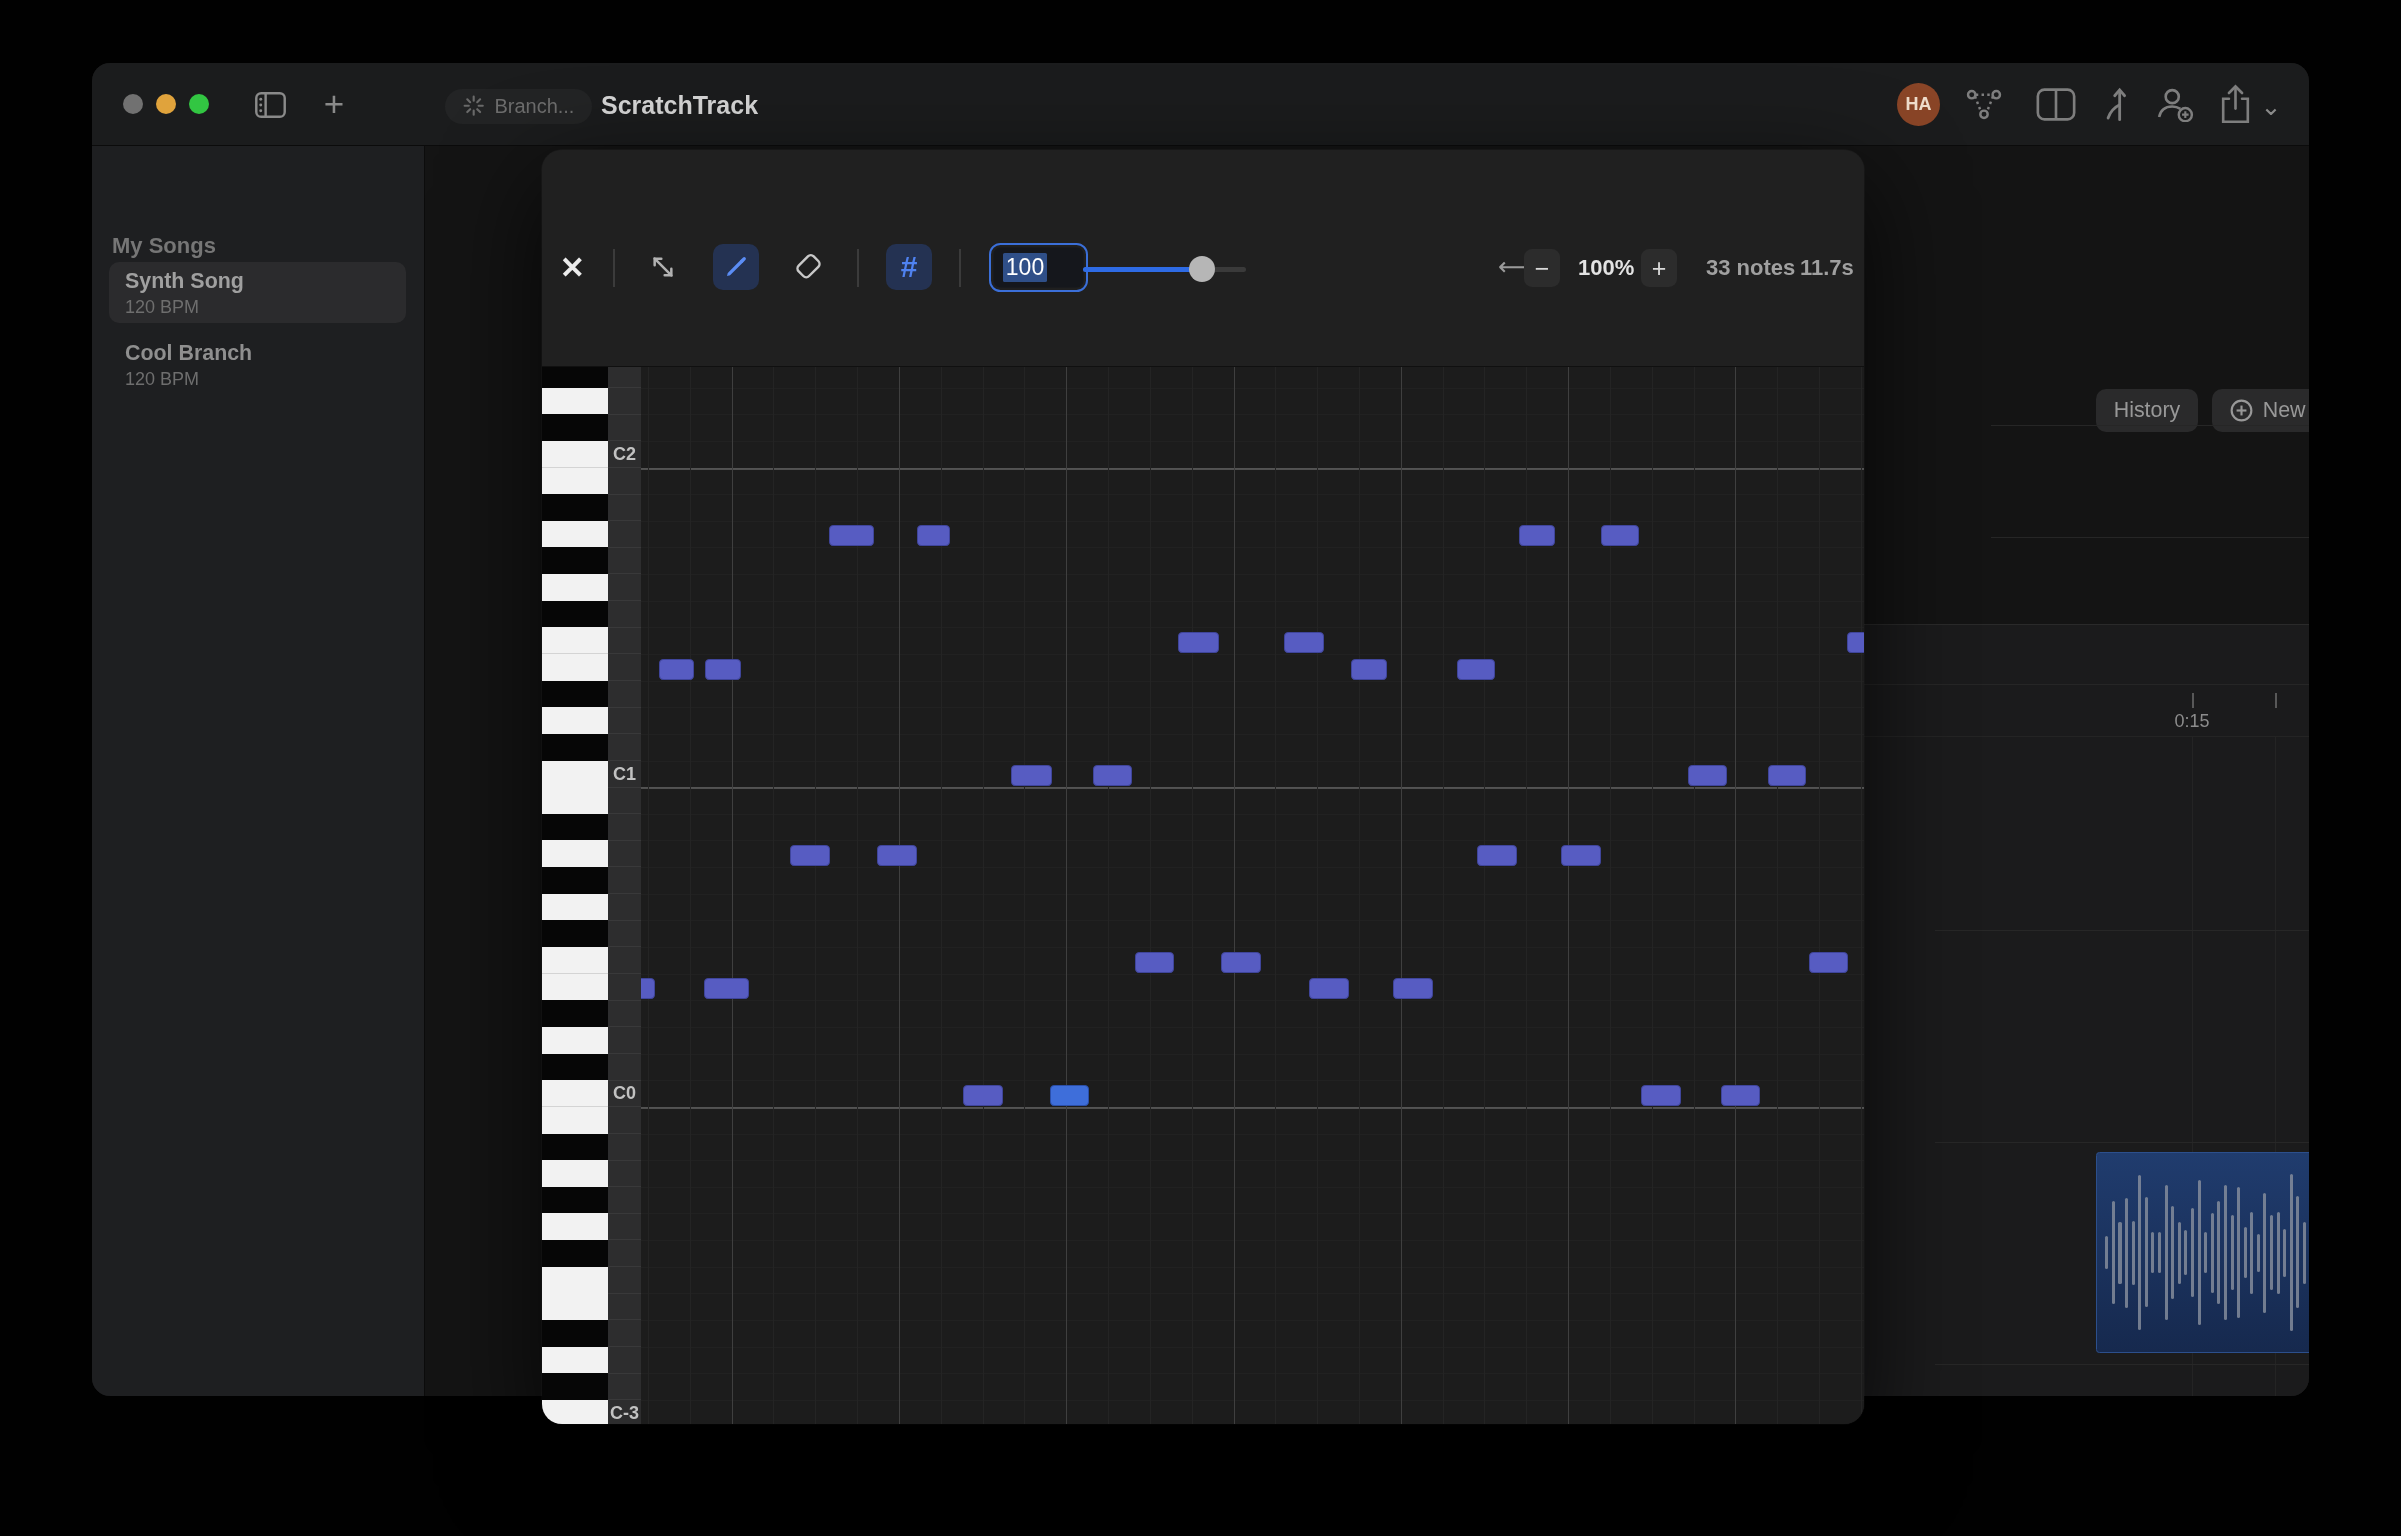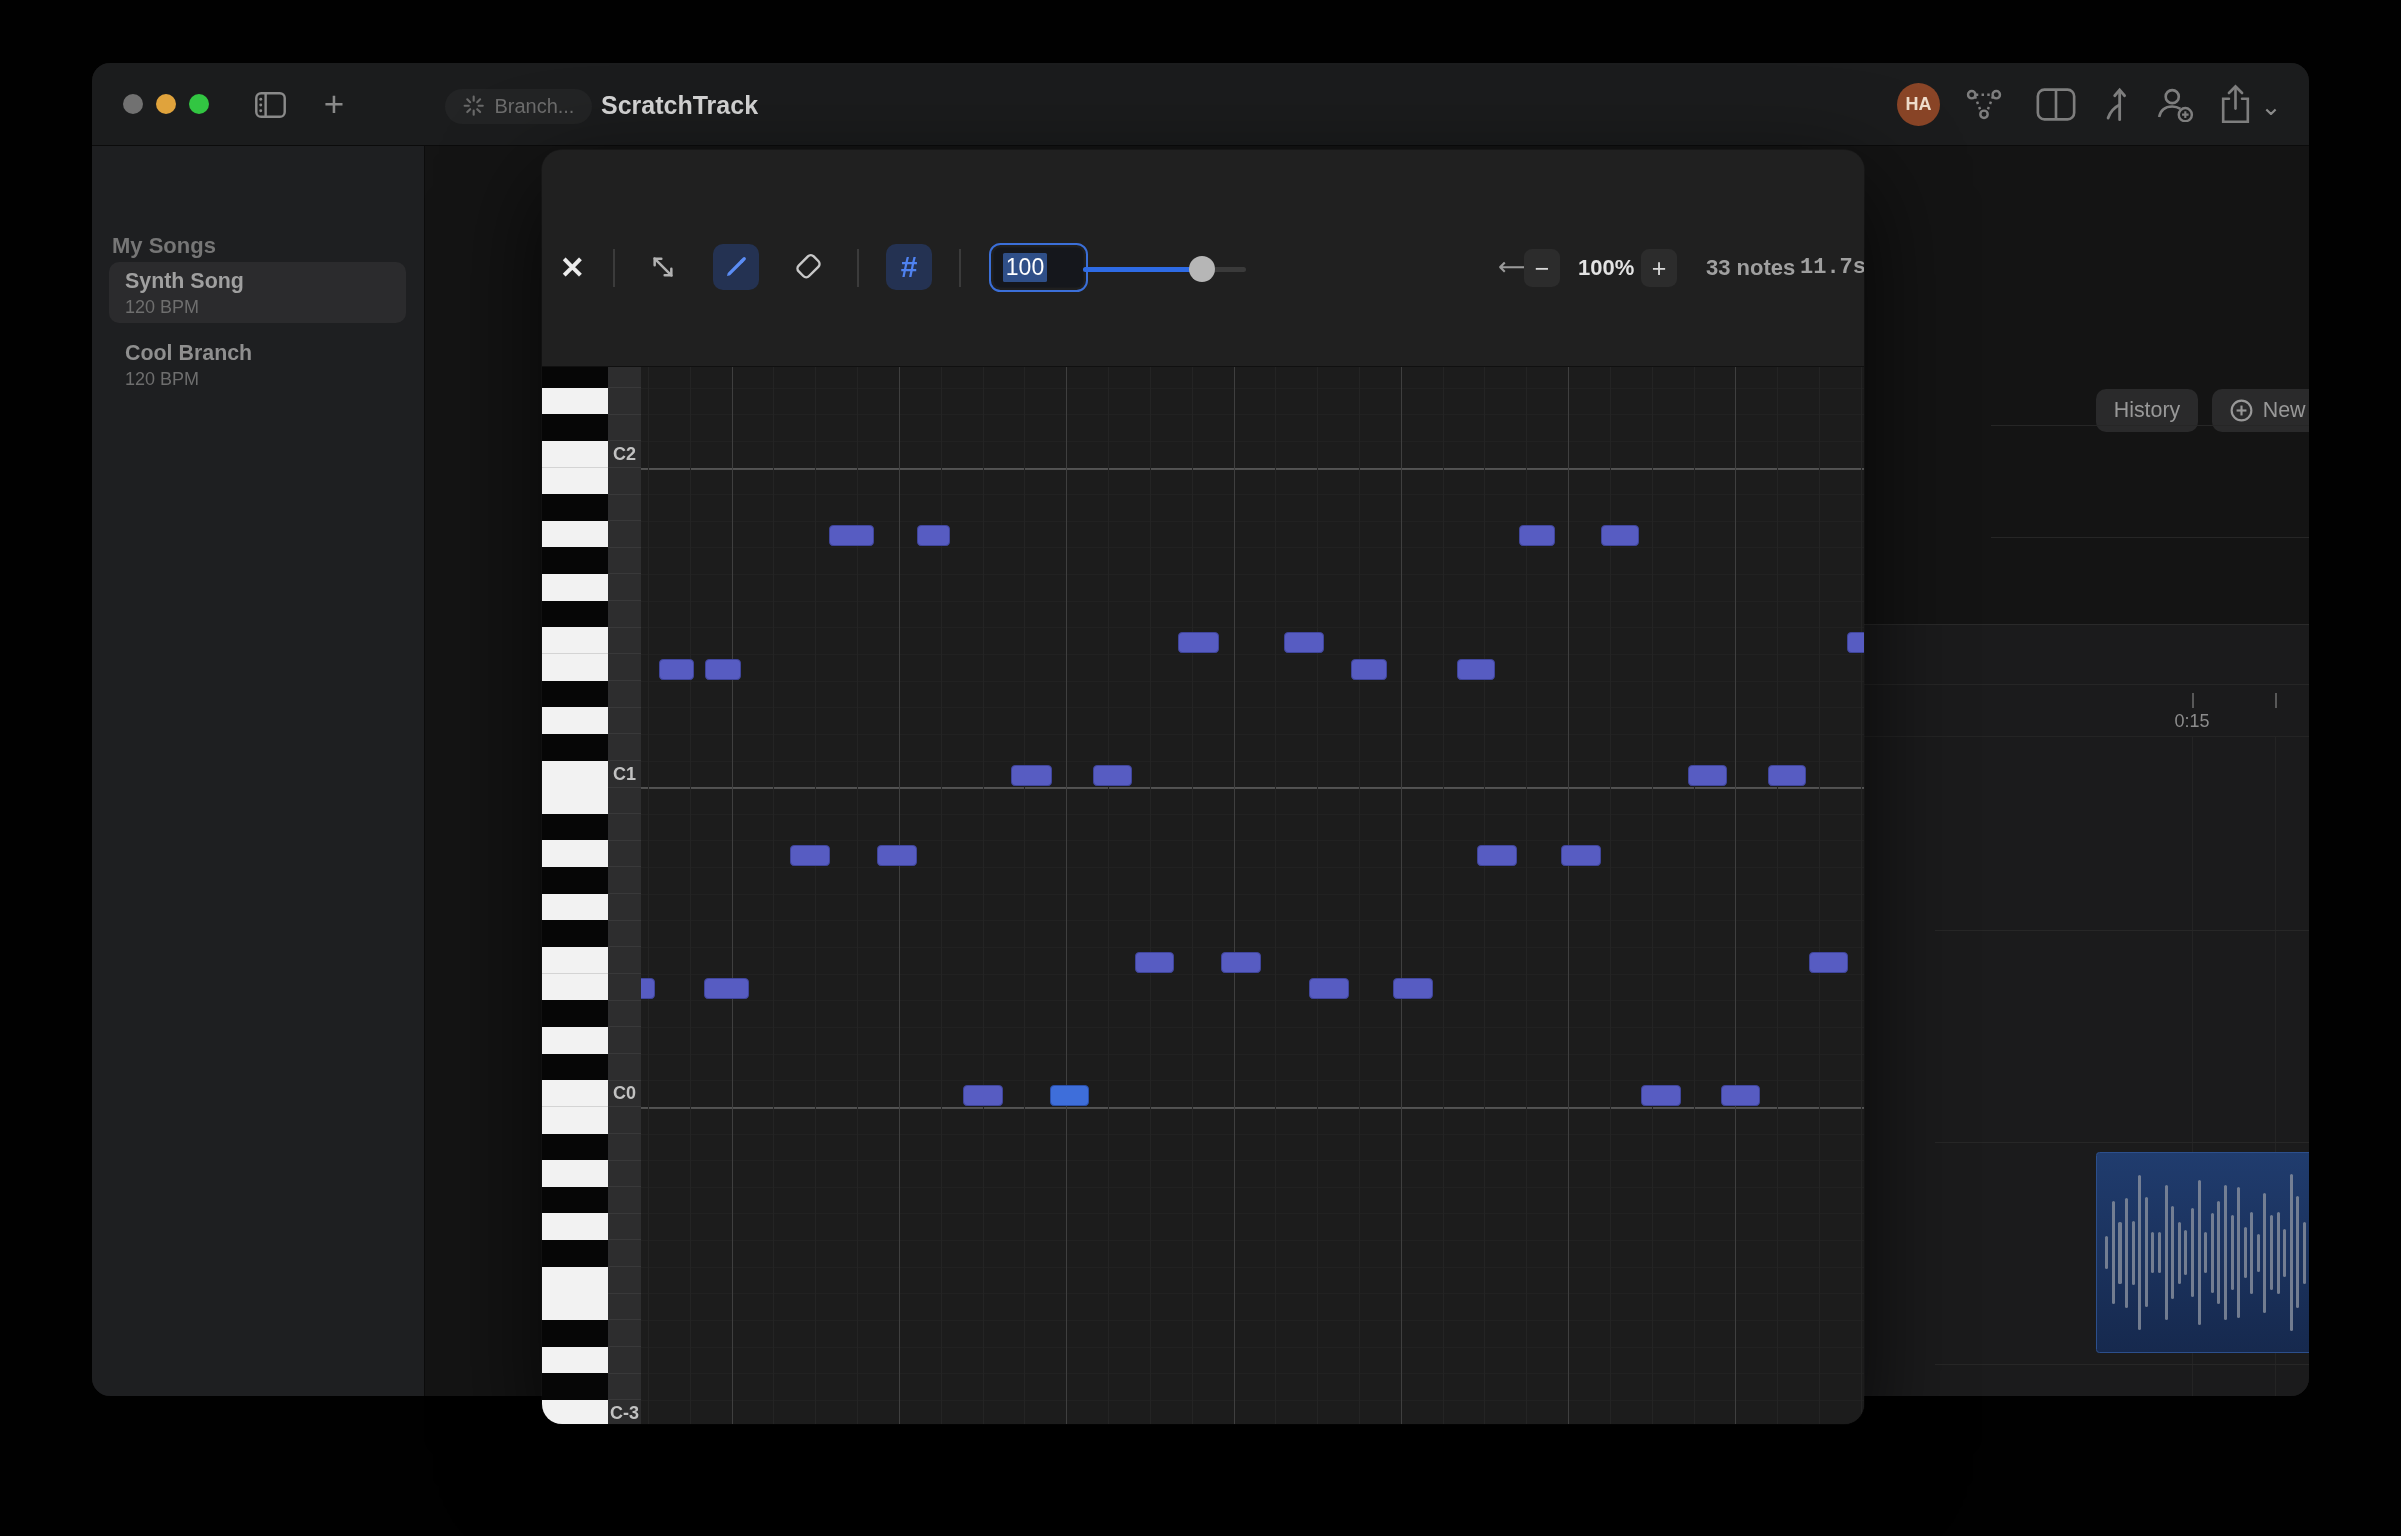--- a/index.html
+++ b/index.html
@@ -383,21 +383,21 @@
       <div id="pr-slider">
         <div class="trk"></div>
           <div class="fill"></div>
           <div class="thumb"></div>
       </div>
       <div class="tb-txt" style="left:956px;color:#9a9a9a;font-size:25px;top:102px;">⟷</div>
       <div class="tb-small-btn" style="left:982px;">−</div>
       <div class="tb-txt" style="left:1036px;color:#e3e3e3;font-weight:bold;">100%</div>
       <div class="tb-small-btn" style="left:1099px;">+</div>
       <div class="tb-txt" style="left:1164px;color:#a0a0a0;font-weight:bold;text-align:right;">33 notes</div>
-      <div class="tb-txt" style="left:1258px;color:#a0a0a0;font-weight:bold;font-family:Liberation Mono, monospace;">11.7s</div>
+      <div class="tb-txt" style="left:1258px;color:#a0a0a0;font-weight:bold;">11.7s</div>
     </div>
     <div id="pr-editor">
       <div id="keys-col">
           <div class="key b" style="top: -6px; height: 27px;"></div>
           <div class="key w" style="top: 20.6px; height: 27px;"></div>
           <div class="key b" style="top: 47px; height: 27px;"></div>
           <div class="key w wb" style="top: 74px; height: 27px;"></div>
           <div class="key w" style="top: 101px; height: 27px;"></div>
           <div class="key b" style="top: 127px; height: 27px;"></div>
           <div class="key w" style="top: 154px; height: 27px;"></div>

